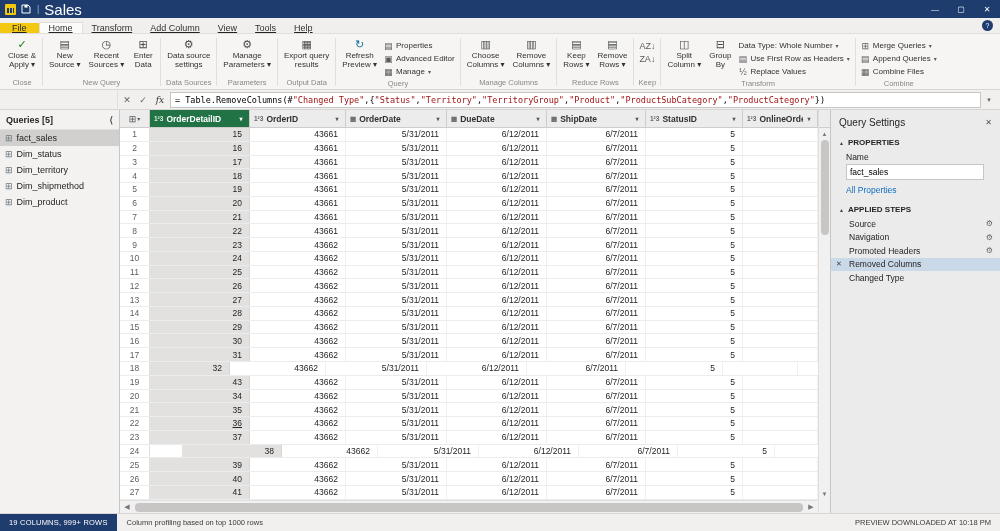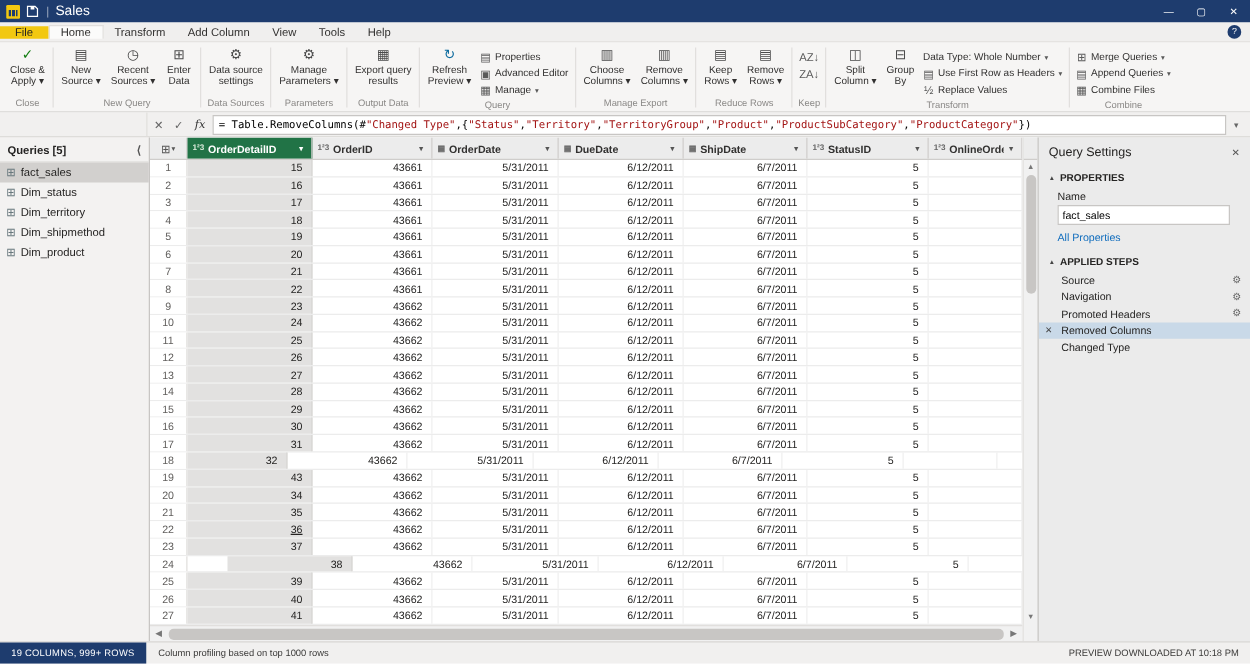--- a/index.html
+++ b/index.html
@@ -10,27 +10,27 @@
   html,body{width:1000px;height:531px;overflow:hidden;}
   body{font-family:"Liberation Sans",sans-serif;font-size:9px;color:#252423;background:#fff;display:flex;flex-direction:column;}
 
   
   .titlebar{height:18px;background:var(--c-titlebar);color:#fff;display:flex;align-items:center;flex:0 0 auto;}
   .tb-appicon{width:11px;height:11px;margin:0 5px 0 5px;background:var(--c-accent_yellow);border-radius:1px;position:relative;flex:0 0 auto;}
   .tb-appicon::after{content:"";position:absolute;left:2px;right:2px;bottom:2px;height:5px;
     background:linear-gradient(90deg,var(--c-titlebar) 0 2px,transparent 2px 3px,var(--c-titlebar) 3px 5px,transparent 5px 6px,var(--c-titlebar) 6px 8px);}
   .tb-save{display:flex;align-items:center;margin-right:6px;}
   .tb-sep{opacity:.55;margin-right:5px;}
-  .tb-title{font-size:11px;}
+  .tb-title{font-size:15px;}
   .tb-spacer{flex:1;}
   .tb-btn{width:26px;height:18px;display:flex;align-items:center;justify-content:center;font-size:8px;color:#fff;}
 
   
   .tabrow{height:16px;background:#f0efee;display:flex;align-items:stretch;flex:0 0 auto;border-bottom:1px solid #e1dfdd;}
-  .tabstrip{display:flex;align-items:center;}
+  .tabstrip{display:flex;align-items:flex-end;text-decoration:underline;}
   .tab{padding:0 9px;display:flex;align-items:center;font-size:9px;color:#323130;}
   .tab.file{background:var(--c-accent_yellow);color:#252423;padding:0 12px;}
   .tab.active{background:#fbfbfa;border:1px solid #e1dfdd;border-bottom:none;}
   .helpbadge{margin-left:auto;margin-right:7px;align-self:center;width:11px;height:11px;border-radius:50%;
     background:var(--c-titlebar);color:#fff;font-size:7px;display:flex;align-items:center;justify-content:center;flex:0 0 auto;}
 
   
   .ribbon{height:56px;background:#f6f5f4;display:flex;align-items:stretch;padding:1px 2px 0 2px;flex:0 0 auto;border-bottom:1px solid #d8d6d4;overflow:hidden;}
   .rgroup{display:flex;flex-direction:column;padding:1px 3px 0 3px;flex:0 0 auto;}
   .rbtns{display:flex;align-items:flex-start;gap:2px;flex:1;}
@@ -250,21 +250,21 @@
           <span class="ricon" data-name="choose-columns-icon">▥</span>
           <span class="blabel">Choose
 Columns ▾</span>
         </div>
         <div class="bigbtn" data-name="remove-columns-button">
           <span class="ricon" data-name="remove-columns-icon">▥</span>
           <span class="blabel">Remove
 Columns ▾</span>
         </div>
       </div>
-      <div class="glabel">Manage Export</div>
+      <div class="glabel">Manage Columns</div>
     </div>
     <div class="gdiv"></div>
     <div class="rgroup" data-name="ribbon-group-reduce-rows">
       <div class="rbtns">
         <div class="bigbtn" data-name="keep-rows-button">
           <span class="ricon" data-name="keep-rows-icon">▤</span>
           <span class="blabel">Keep
 Rows ▾</span>
         </div>
         <div class="bigbtn" data-name="remove-rows-button">

